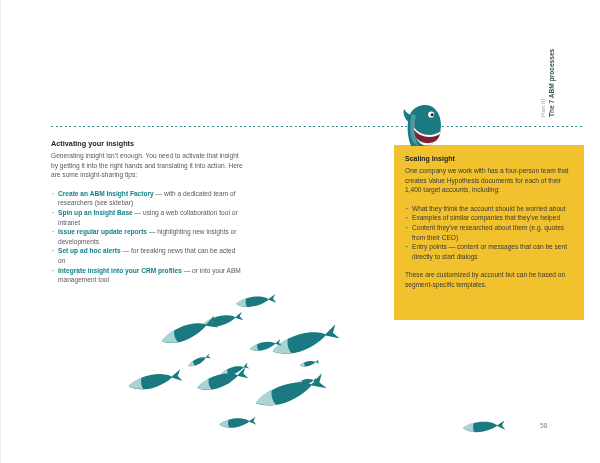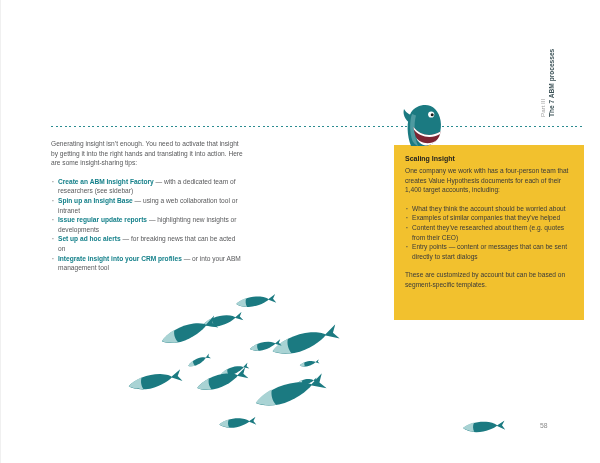--- a/index.html
+++ b/index.html
@@ -64,20 +64,21 @@
     <path d="M9 46 C5 36 4 21 9 12.5 C14 4.5 27 2.5 33 9 C39 15 40.5 26 37.5 34 C34.5 42 29 45.5 23 46 Z" fill="#1b7a81"></path>
     <path d="M10 14 C7.5 21 7.5 33 10.5 41 C12 43.6 14 45.2 16 46 C12.5 38 11.5 24 14 15.5 Z" fill="#4e9aa0"></path>
     <circle cx="29.2" cy="14.5" r="3.1" fill="#ffffff"></circle>
     <circle cx="30.2" cy="14.8" r="1.5" fill="#1d1d1d"></circle>
     <path d="M11.5 27 C18 35.5 29 37.5 38.5 31.5 C38 39 31.5 44.5 24 45.5 C16.5 44.5 12.5 36.5 11.5 27 Z" fill="#7d2433"></path>
     <path d="M11.5 27 C18 35.5 29 37.5 38.5 31.5 L38.2 34 C29 39.5 17.5 37 11.9 29.5 Z" fill="#ffffff"></path>
     <path d="M13.5 37 C18 43.5 27.5 45.5 35 40 C32 43.5 28 45.3 24 45.5 C19.5 45.3 16 42 13.5 37 Z" fill="#ffffff"></path>
   </svg>
 
   <div class="left-col">
+    <h3>Activating your insights</h3>
     <p>Generating insight isn’t enough. You need to activate that insight by getting it into the right hands and translating it into action. Here are some insight-sharing tips:</p>
     <ul class="bullets">
 
         <li><span class="lead">Create an ABM Insight Factory</span><span> — with a dedicated team of researchers (see sidebar)</span></li>
 
         <li><span class="lead">Spin up an Insight Base</span><span> — using a web collaboration tool or intranet</span></li>
 
         <li><span class="lead">Issue regular update reports</span><span> — highlighting new insights or developments</span></li>
 
         <li><span class="lead">Set up ad hoc alerts</span><span> — for breaking news that can be acted on</span></li>

